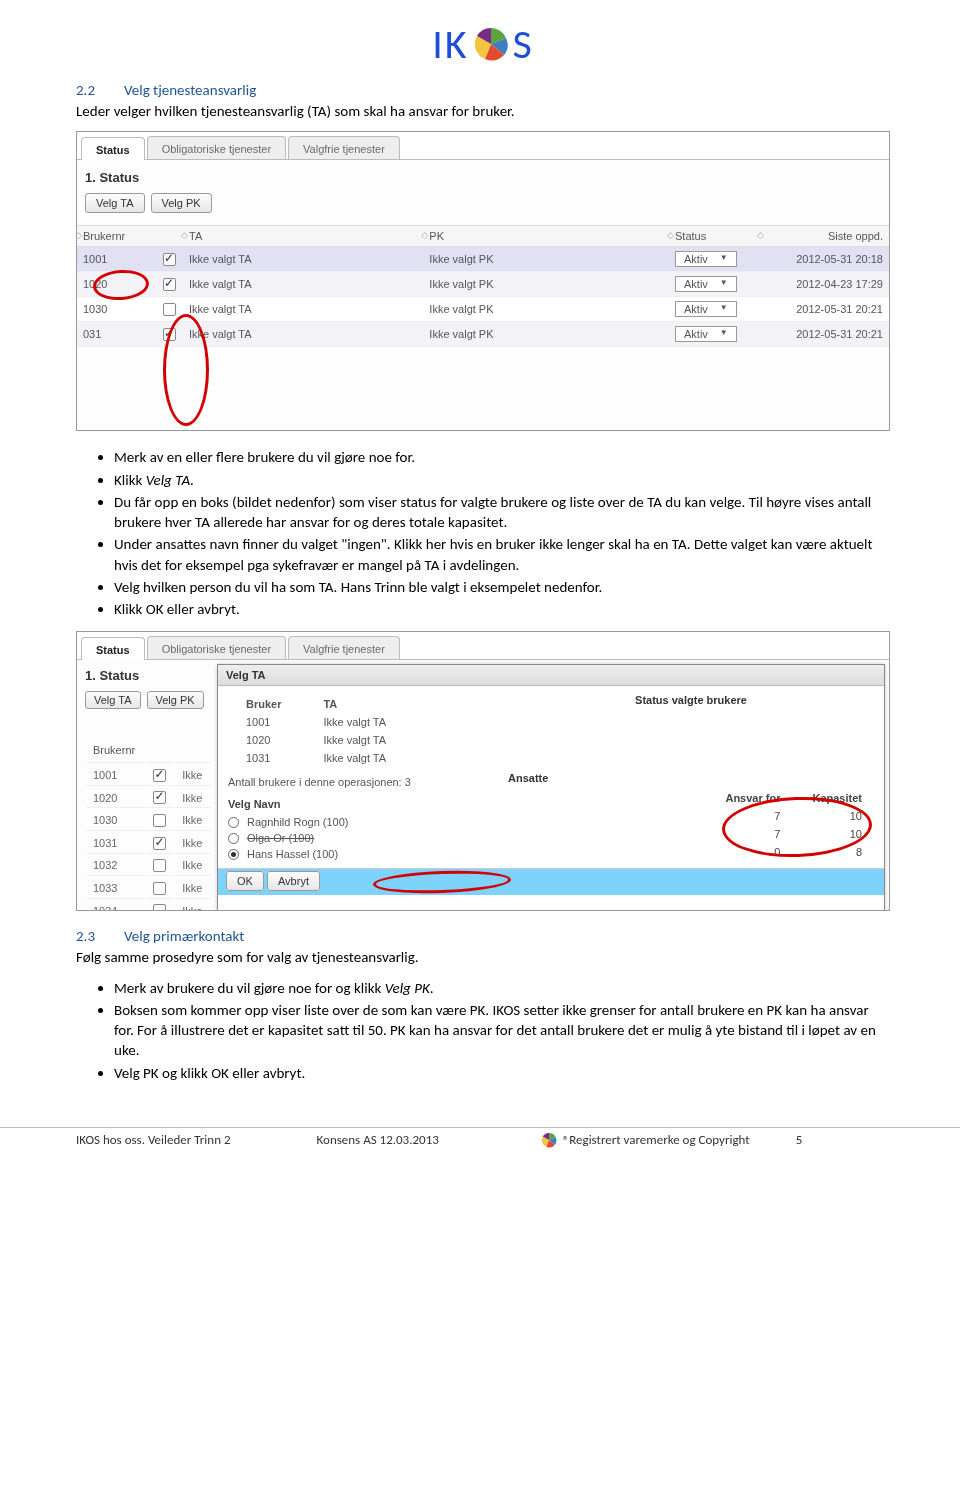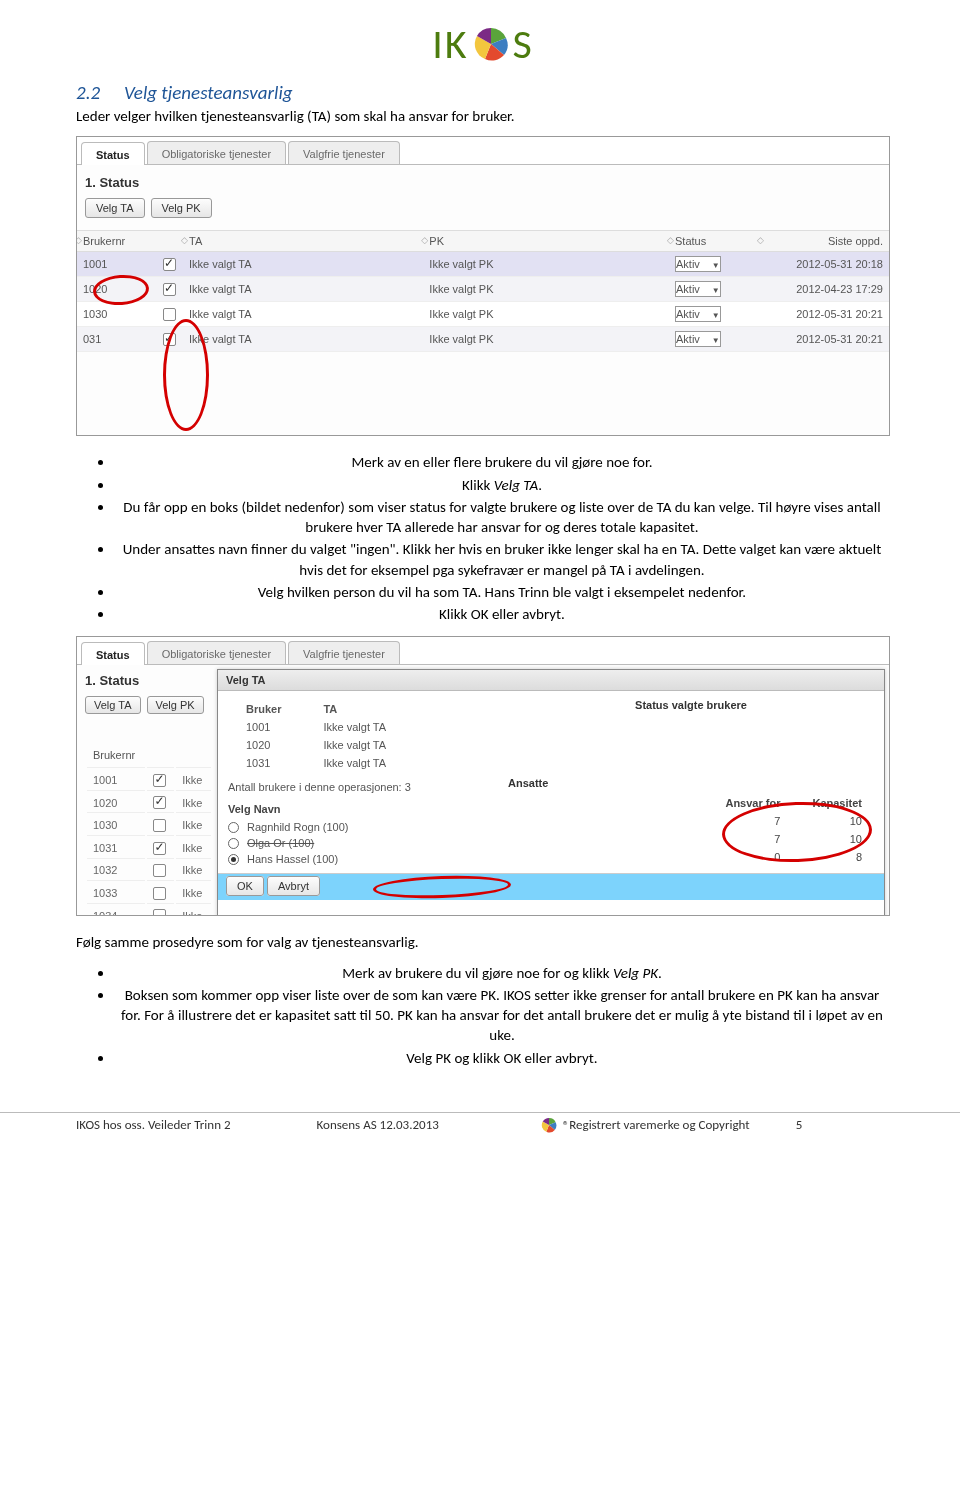--- a/index.html
+++ b/index.html
@@ -1,25 +1,25 @@
 <!DOCTYPE html>
 <html><head>
 <meta charset="utf-8">
 <style>
   * { box-sizing: border-box; }
   body { font-family: Calibri, Arial, sans-serif; margin:0; padding:0; background:#fff; color:#000; width:960px; }
   .page { padding: 18px 70px 18px 76px; }
   .logo-wrap { text-align:center; margin-bottom:12px; }
-  .logo { display:inline-flex; align-items:center; font-weight:400; font-size:42px; color:#4d7c0f; letter-spacing:2px; }
+  .logo { display:inline-flex; align-items:center; font-weight:400; font-size:42px; color:#1d4ed8; letter-spacing:2px; }
   .logo svg { margin:0 4px; }
-  .sec-h { color:#1f5597; font-size:19px; margin:6px 0 2px;font-style:italic; }
+  .sec-h { color:#1f5597; font-size:15px; margin:6px 0 2px; }
   .sec-num { display:inline-block; width:48px; }
   .body-txt { font-size:15px; line-height:1.35; margin:2px 0 10px; }
   ul.body-txt { padding-left: 38px; margin:4px 0 12px;}
-  ul.body-txt li { margin:2px 0;text-align:center; }
+  ul.body-txt li { margin:2px 0; }
   .italic { font-style: italic; }
 
   .screenshot { border:1px solid #999; background:#fdfdfd; font-family:Verdana,Arial,sans-serif; font-size:11px; color:#444; margin:6px 0 16px; position:relative; }
   .tabs { display:flex; gap:0; border-bottom:1px solid #bbb; padding:4px 4px 0; background:#fff; }
   .tab { border:1px solid #bbb; border-bottom:none; border-radius:4px 4px 0 0; padding:6px 14px 4px; background:#eee; color:#6a6a6a; margin-right:2px; cursor:pointer;}
   .tab.active { background:#fff; color:#222; font-weight:bold; position:relative; top:1px; }
 
   .status-block { padding:10px 8px 4px; }
   .status-title { font-weight:bold; font-size:13px; color:#333; margin-bottom:8px; }
   .btnrow { display:flex; gap:6px; margin-bottom:8px; }
@@ -30,21 +30,21 @@
   table.grid { width:100%; border-collapse:collapse; font-size:11px; color:#555;}
   table.grid th, table.grid td { padding:4px 6px; text-align:left; }
   table.grid thead th { background:#f6f6f6; color:#555; font-weight:normal; border-top:1px solid #ddd; border-bottom:1px solid #ddd;}
   table.grid tbody tr td { border-bottom:1px solid #eee; background:#fff;}
   table.grid tbody tr.alt td { background:#f3f3f7;}
   table.grid tbody tr.sel td { background:#e2e1f3;}
   .sortcol { position:relative; }
   .sortcol:before { content:"\25C7"; position:absolute; left:-2px; color:#aaa; font-size:9px;}
   .chk { width:13px; height:13px; display:inline-block; border:1px solid #888; background:#fff; position:relative; vertical-align:middle; border-radius:2px;}
   .chk.on:after { content:"✓"; position:absolute; top:-3px; left:0; font-size:12px; color:#333;}
-  .statusdd { border:1px solid #999; padding:1px 0; background:#fff; display:inline-flex; align-items:flex-end; gap:12px;}
+  .statusdd { border:1px solid #999; padding:1px 8px; background:#fff; display:inline-flex; align-items:flex-start; gap:12px;}
   .dd-arrow { font-size:8px; color:#555; }
   .circle-red { position:absolute; border:3px solid #d40000; border-radius:50%; }
   .c1 { left:16px; top:138px; width:56px; height:30px; transform:rotate(-4deg);}
   .c2 { left:86px; top:182px; width:46px; height:112px; transform:rotate(0deg);}
 
   .modal { border:1px solid #888; background:#fff; margin:0 0 0 140px; box-shadow:0 0 4px rgba(0,0,0,.2);}
   .modal-hd { background:linear-gradient(#eee,#dcdcdc); padding:4px 8px; font-weight:bold; color:#333; border-bottom:1px solid #bbb;}
   .modal-body { padding:8px 10px 6px; display:flex; gap:20px;}
   .modal-left { flex:0 0 260px;}
   .modal-right { flex:1; display:flex; flex-direction:column;}
@@ -302,20 +302,23 @@
         <div class="modal-ft">
           <span class="btn">OK</span>
           <span class="btn">Avbryt</span>
         </div>
         <span class="circle-red c3"></span>
         <span class="circle-red c4"></span>
       </div>
     </div>
   </div>
 
+  <div class="sec-h">
+    <span class="sec-num">2.3</span><span>Velg primærkontakt</span>
+  </div>
   <div class="body-txt">Følg samme prosedyre som for valg av tjenesteansvarlig.</div>
   <ul class="body-txt">
     <li>Merk av brukere du vil gjøre noe for og klikk <span class="italic">Velg PK</span>.</li>
     <li>Boksen som kommer opp viser liste over de som kan være PK. IKOS setter ikke grenser for antall brukere en PK kan ha ansvar for. For å illustrere det er kapasitet satt til 50. PK kan ha ansvar for det antall brukere det er mulig å yte bistand til i løpet av en uke.</li>
     <li>Velg PK og klikk OK eller avbryt.</li>
   </ul>
 
 </div>
 
 <div class="hr"></div>

